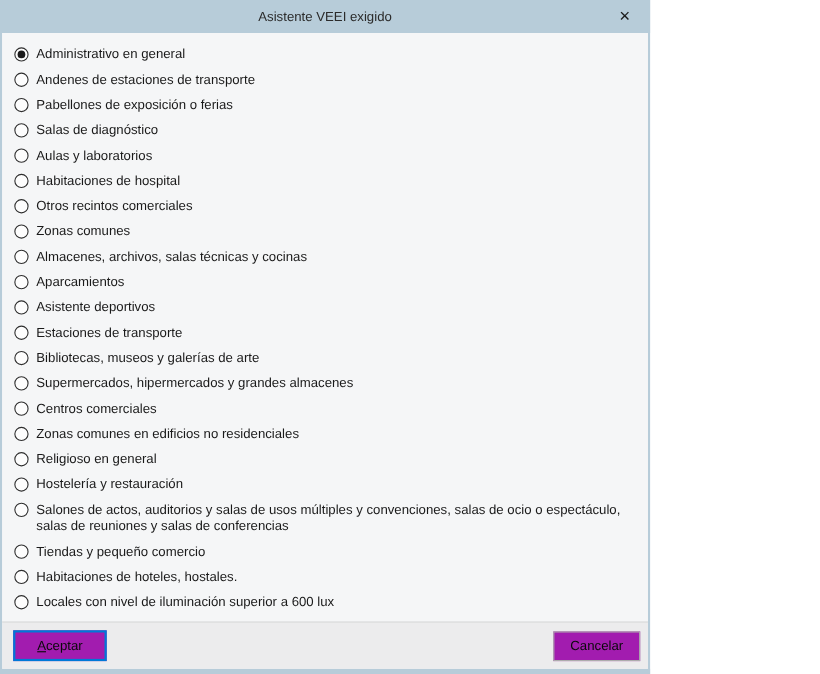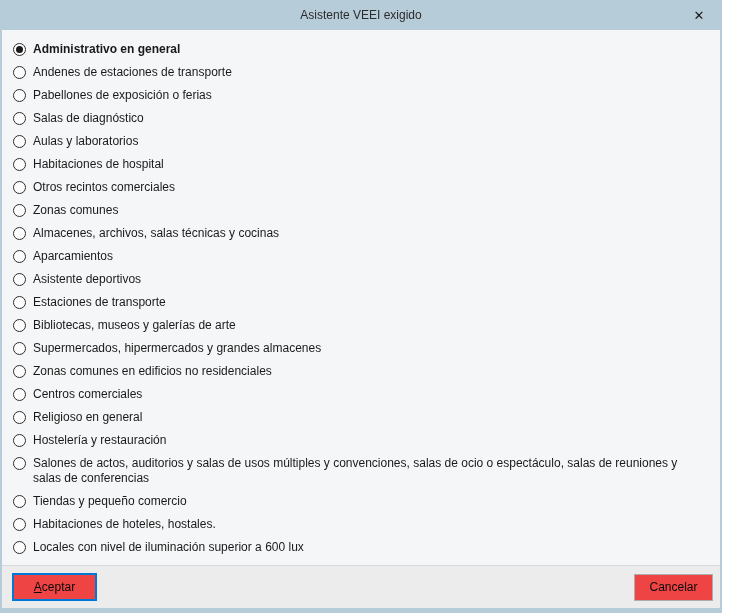--- a/index.html
+++ b/index.html
@@ -4,21 +4,21 @@
 <style>
   * { box-sizing: border-box; margin: 0; padding: 0; }
   html, body { width: 745px; height: 613px; }
   body {
     font-family: "Liberation Sans", "DejaVu Sans", sans-serif;
     font-size: 12px;
     color: #1a1a1a;
     background: #ffffff;
   }
   .window {
-    width: 722px;
+    width: 591px;
     height: 613px;
     border-left: 2px solid #b7ccd9;
     border-right: 2px solid #b7ccd9;
     border-bottom: 5px solid #b7ccd9;
     display: flex;
     flex-direction: column;
     background: #f5f6f7;
   }
   .titlebar {
     height: 30px;
@@ -72,34 +72,34 @@
     position: absolute;
     left: 2px; top: 2px;
     width: 7px; height: 7px;
     border-radius: 50%;
     background: #1a1a1a;
   }
   .option-label {
     line-height: 15px;
     padding-right: 4px;
   }
-  .option.selected .option-label { font-weight: bold; }
+  .option.selected .option-label { font-weight: normal; }
   .footer {
     flex: 0 0 43px;
     background: #ececed;
     border-top: 1px solid #d8d9da;
     display: flex;
     align-items: center;
     padding: 0 7px;
   }
   .btn {
     font-family: "Liberation Sans", "DejaVu Sans", sans-serif;
     font-size: 12px;
     color: #0a0a0a;
-    background: #ef4444;
+    background: #a21caf;
     text-align: center;
     cursor: default;
   }
   .btn.default {
     min-width: 85px;
     height: 28px;
     border: 2px solid #0078d7;
     margin-left: 3px;
   }
   .btn.plain {
@@ -173,25 +173,25 @@
       <div class="option">
         <span class="radio"></span>
         <span class="option-label">Bibliotecas, museos y galerías de arte</span>
       </div>
       <div class="option">
         <span class="radio"></span>
         <span class="option-label">Supermercados, hipermercados y grandes almacenes</span>
       </div>
       <div class="option">
         <span class="radio"></span>
+        <span class="option-label">Centros comerciales</span>
+      </div>
+      <div class="option">
+        <span class="radio"></span>
         <span class="option-label">Zonas comunes en edificios no residenciales</span>
-      </div>
-      <div class="option">
-        <span class="radio"></span>
-        <span class="option-label">Centros comerciales</span>
       </div>
       <div class="option">
         <span class="radio"></span>
         <span class="option-label">Religioso en general</span>
       </div>
       <div class="option">
         <span class="radio"></span>
         <span class="option-label">Hostelería y restauración</span>
       </div>
       <div class="option">

